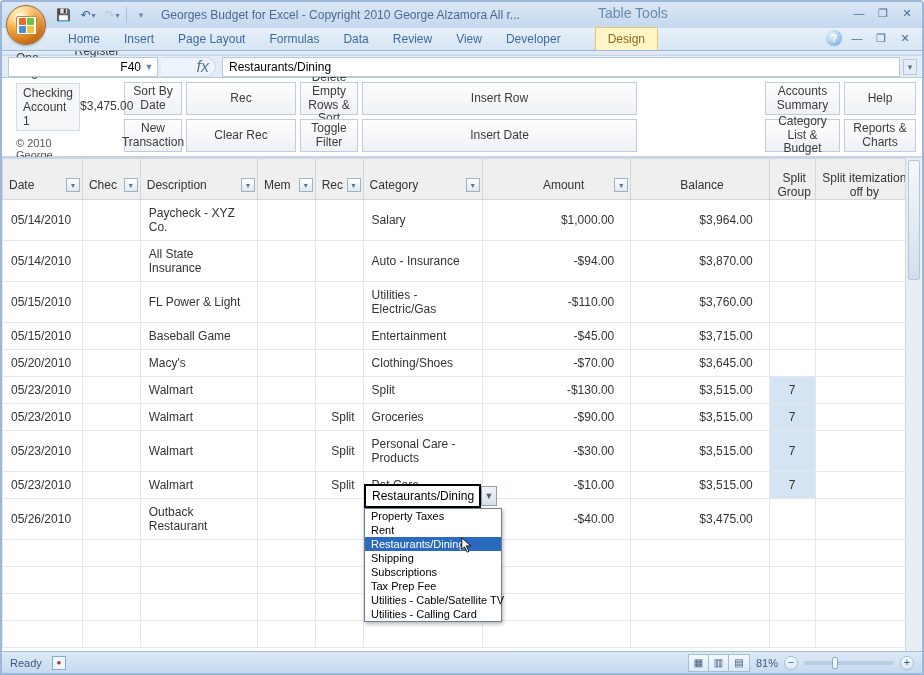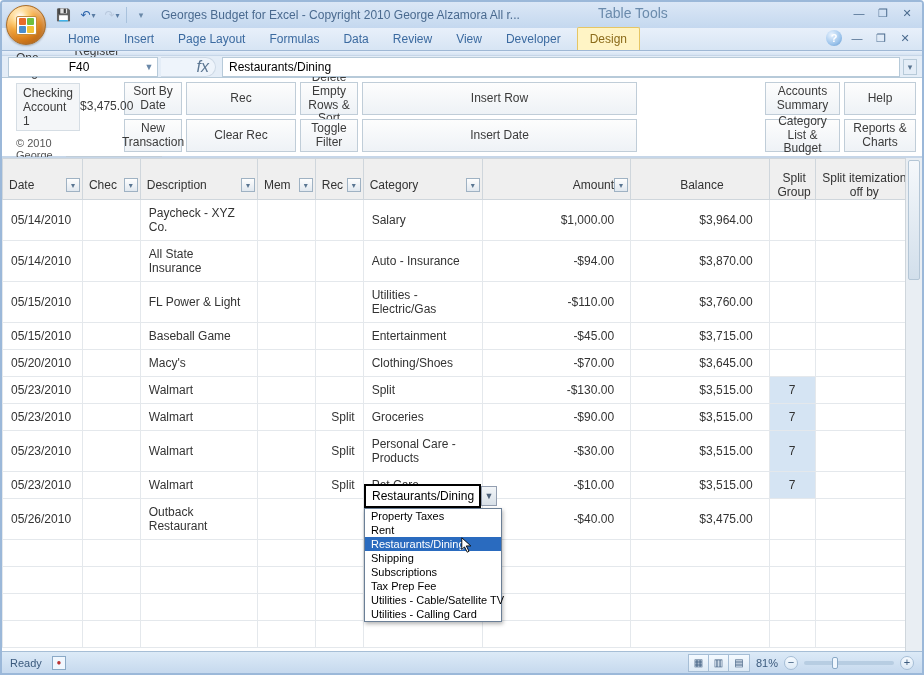--- a/index.html
+++ b/index.html
@@ -41,21 +41,21 @@
   .tab{padding:4px 12px;cursor:default}
   .tab.context{background:#fff4c5;border:1px solid #e6c664;border-bottom:none;border-radius:2px 2px 0 0;color:#8b6b1a}
   .tabstrip-right{position:absolute;right:8px;top:2px;display:flex;gap:6px}
   .help-orb{width:16px;height:16px;border-radius:50%;background:radial-gradient(circle at 35% 30%,#e9f3ff,#9ec5ec 60%,#5a93cc);display:flex;align-items:center;justify-content:center;color:#fff;font-size:11px;font-weight:bold}
 
   
   .ribbon-strip{height:5px;background:linear-gradient(#e7f0fb,#d6e3f2);border-bottom:1px solid #c6d6e8}
 
   
   .formula-bar{height:22px;background:#e4edf7;border-bottom:1px solid #b7cad9;display:flex;align-items:center;font-size:12px}
-  .namebox{width:150px;height:20px;background:#fff;border:1px solid #b7cad9;margin:0 3px 0 6px;display:flex;align-items:center;justify-content:center;position:relative;padding:0 16px 0 8px}
+  .namebox{width:150px;height:20px;background:#fff;border:1px solid #b7cad9;margin:0 3px 0 6px;display:flex;align-items:center;justify-content:flex-end;position:relative;padding:0 16px 0 8px}
   .namebox .dd{position:absolute;right:2px;top:2px;width:12px;height:14px;display:flex;align-items:center;justify-content:center;color:#6a88a8;font-size:9px}
   .fx-btn{width:55px;height:20px;border:1px solid #cdd9e6;border-left:none;background:#eef4fb;display:flex;align-items:center;justify-content:flex-end;padding-right:6px;font-style:italic;color:#5b7692;font-size:16px;border-radius:0 10px 10px 0;margin-right:6px}
   .formula-input{flex:1;height:20px;background:#fff;border:1px solid #b7cad9;padding:0 6px;display:flex;align-items:center;margin-right:22px;position:relative}
   .formula-expand{position:absolute;right:-18px;top:1px;width:14px;height:16px;border:1px solid #b7cad9;background:#e4edf7;display:flex;align-items:center;justify-content:center;font-size:9px;color:#5b7692}
 
   
   .custom-toolbar{background:#fff;border-bottom:1px solid #c6d6e8;padding:4px 6px}
   .tb-grid{display:grid;grid-template-columns:112px 58px 110px 58px 1fr 120px 75px 72px;grid-template-rows:33px 33px;gap:4px;font-size:12px;color:#3b3b3b}
   .tb-btn{border:1px solid #c0cdd8;background:linear-gradient(#fdfdfd,#eef2f6);display:flex;align-items:center;justify-content:center;text-align:center;padding:2px;line-height:1.15}
   .info-cell{display:flex;flex-direction:column;justify-content:center;padding-left:8px;font-size:12px}
@@ -136,21 +136,21 @@
 
   <div class="tabstrip">
     <div class="tab">Home</div>
     <div class="tab">Insert</div>
     <div class="tab">Page Layout</div>
     <div class="tab">Formulas</div>
     <div class="tab">Data</div>
     <div class="tab">Review</div>
     <div class="tab">View</div>
     <div class="tab">Developer</div>
-    <div class="tab context" style="margin-left:4px">Design</div>
+    <div class="tab context" style="margin-left:22px">Design</div>
     <div class="tabstrip-right">
       <div class="help-orb">?</div>
       <div class="win-btn">—</div>
       <div class="win-btn">❐</div>
       <div class="win-btn">✕</div>
     </div>
   </div>
   <div class="ribbon-strip"></div>
 
   <div class="formula-bar">
@@ -247,21 +247,21 @@
                 <span class="filter">▾</span>
               </div>
             </th>
         <th>
               <div class="hd" style="justify-content:space-between;gap:20px">
                 <span>Category</span>
                 <span class="filter">▾</span>
               </div>
             </th>
         <th>
-              <div class="hd" style="justify-content:flex-end;">
+              <div class="hd" style="justify-content:flex-end;gap:30px">
                 <span>Amount</span>
                 <span class="filter">▾</span>
               </div>
             </th>
         <th class="center">
               <div class="hd">
                 <span>Balance</span>
               </div>
             </th>
         <th class="center">

